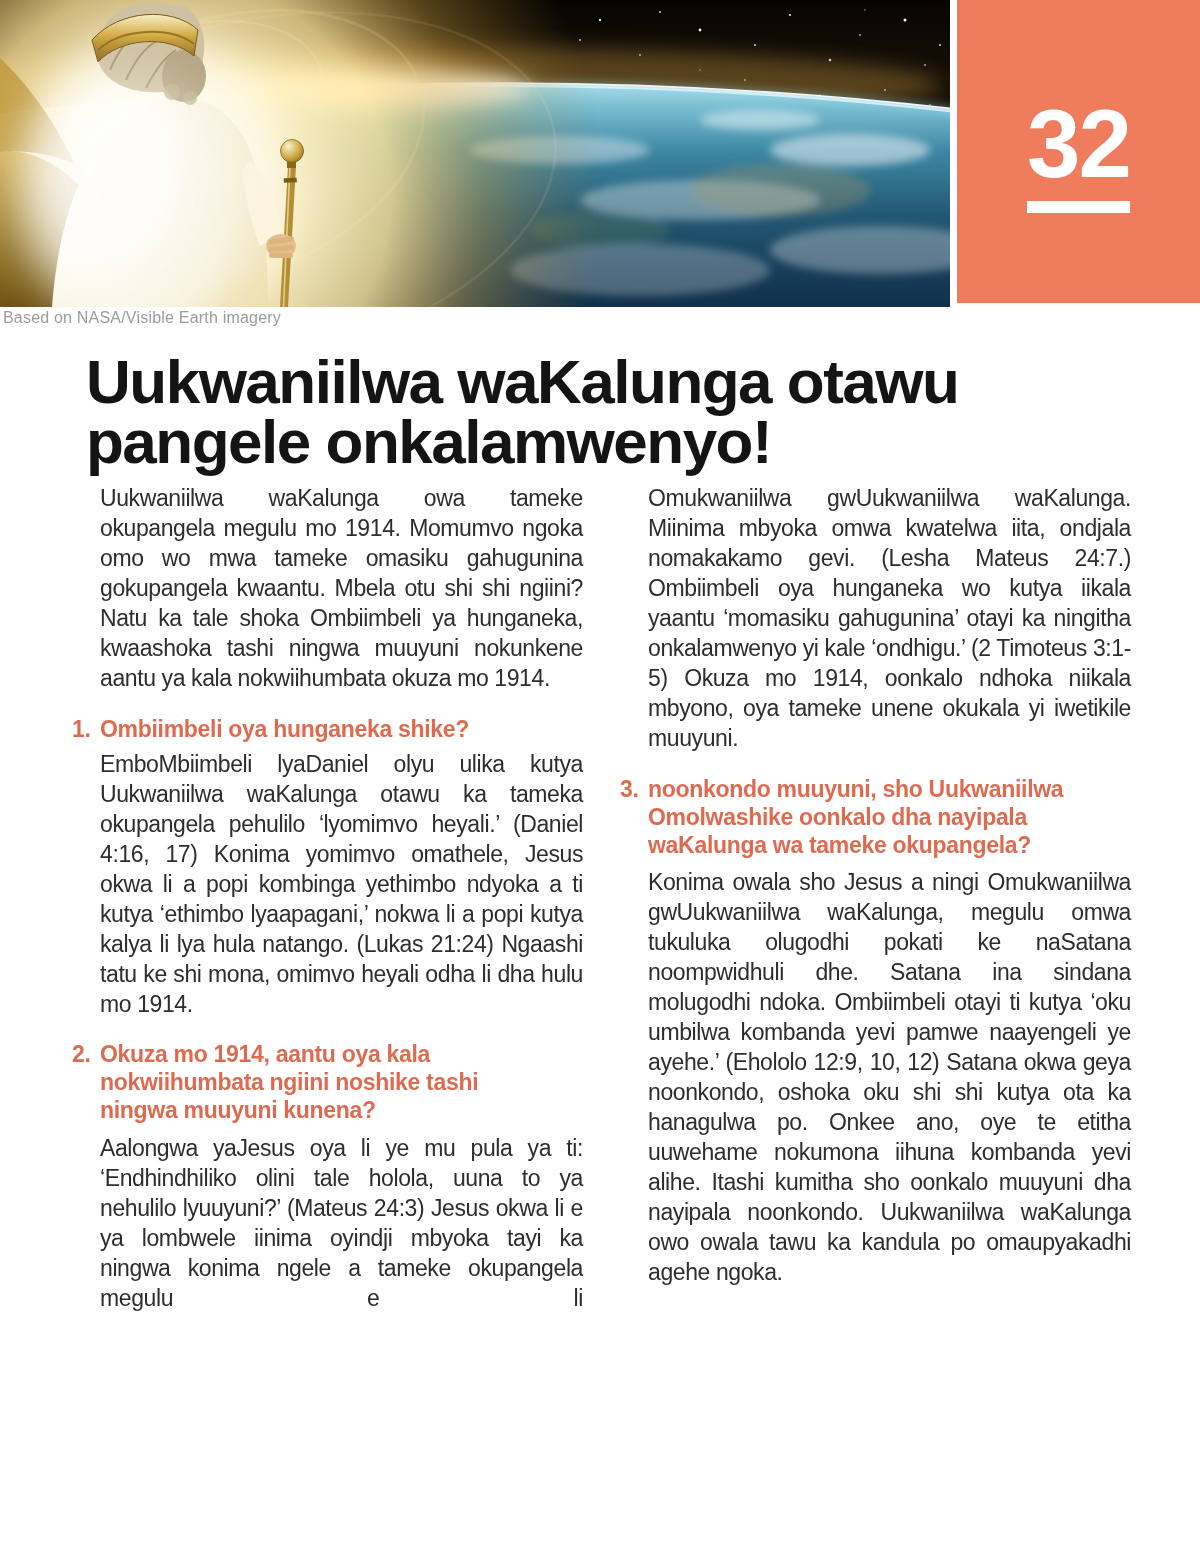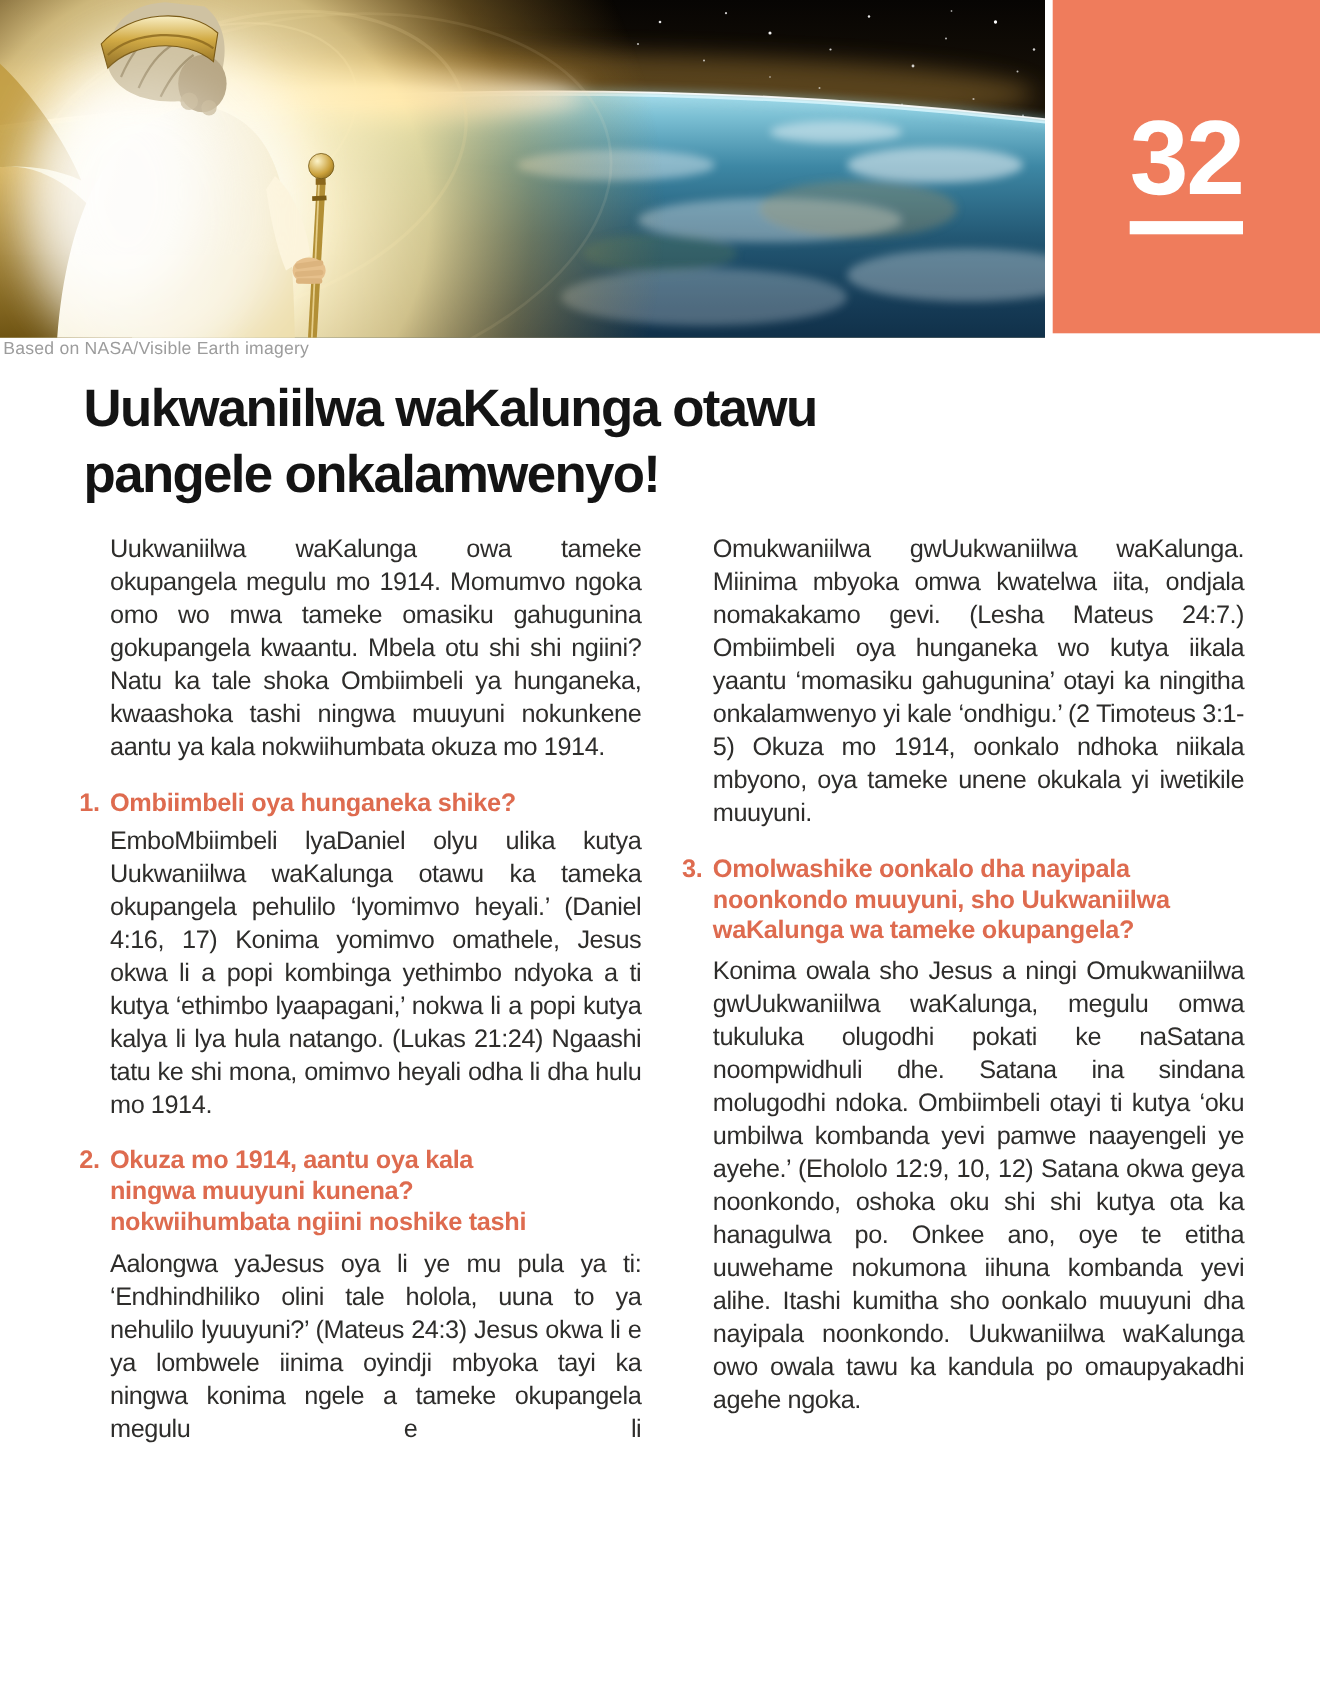--- a/index.html
+++ b/index.html
@@ -15,21 +15,21 @@
          background:var(--accent);display:flex;flex-direction:column;align-items:center;}
   .badge-num{margin-top:96px;font-size:96px;line-height:96px;font-weight:bold;color:#fff;
              letter-spacing:-2px;}
   .badge-bar{width:103px;height:12px;background:#fff;margin-top:9px;}
 
   
   .credit{position:absolute;left:3px;top:309px;font-size:16px;color:var(--credit-text);
           letter-spacing:0.2px;}
 
   
-  .title{position:absolute;left:72px;top:338px;margin:4px;font-size:48px;line-height:60px;
+  .title{position:absolute;left:72px;top:338px;margin:14px;font-size:62px;line-height:60px;
          font-weight:bold;color:var(--title-text);letter-spacing:-1.5px;}
 
   
   .col{position:absolute;top:483px;width:511px;height:840px;color:var(--body-text);}
   .col-left{left:72px;}
   .col-right{left:620px;}
 
   .para{position:absolute;left:0;right:0;margin:0;padding-left:28px;
         font-size:23px;line-height:30px;letter-spacing:-0.4px;
         text-align:justify;color:var(--body-text);}
@@ -199,34 +199,34 @@
       <div>
           <div>Ombiimbeli oya hunganeka shike?</div>
         </div>
     </div>
     <p class="para" style="top:266px;"><span>EmboMbiimbeli lyaDaniel olyu ulika kutya Uukwaniilwa waKalunga otawu ka tameka okupangela pehulilo </span><b>‘lyomimvo heyali.’</b><span> (Daniel 4:16, 17) Konima yomimvo omathele, Jesus okwa li a popi kombinga yethimbo ndyoka a ti kutya </span><b>‘ethimbo lyaapagani,’</b><span> nokwa li a popi kutya kalya li lya hula natango. (Lukas 21:24) Ngaashi tatu ke shi mona, omimvo heyali odha li dha hulu mo 1914.</span></p>
 
     <div class="qhead" style="top:557px;">
       <span class="qnum">2.</span>
       <div>
           <div>Okuza mo 1914, aantu oya kala</div>
+          <div>nokwiihumbata ngiini noshike tashi</div>
           <div>ningwa muuyuni kunena?</div>
-          <div>nokwiihumbata ngiini noshike tashi</div>
         </div>
     </div>
     <p class="para cont-last" style="top:650px;"><span>Aalongwa yaJesus oya li ye mu pula ya ti: ‘Endhindhiliko olini tale holola, uuna to ya nehulilo lyuuyuni?’ (Mateus 24:3) Jesus okwa li e ya lombwele iinima oyindji mbyoka tayi ka ningwa konima ngele a tameke okupangela megulu e li</span></p>
   </div>
 
   <div class="col col-right">
     <p class="para" style="top:0;"><span>Omukwaniilwa gwUukwaniilwa waKalunga. Miinima mbyoka omwa kwatelwa iita, ondjala nomakakamo gevi. (Lesha Mateus 24:7.) Ombiimbeli oya hunganeka wo kutya iikala yaantu </span><b>‘momasiku gahugunina’</b><span> otayi ka ningitha onkalamwenyo yi kale </span><b>‘ondhigu.’</b><span> (2 Timoteus 3:1-5) Okuza mo 1914, oonkalo ndhoka niikala mbyono, oya tameke unene okukala yi iwetikile muuyuni.</span></p>
 
     <div class="qhead" style="top:292px;">
       <span class="qnum">3.</span>
       <div>
+          <div>noonkondo muuyuni, sho Uukwaniilwa</div>
           <div>Omolwashike oonkalo dha nayipala</div>
-          <div>noonkondo muuyuni, sho Uukwaniilwa</div>
           <div>waKalunga wa tameke okupangela?</div>
         </div>
     </div>
     <p class="para" style="top:384px;"><span>Konima owala sho Jesus a ningi Omukwaniilwa gwUukwaniilwa waKalunga, megulu omwa tukuluka olugodhi pokati ke naSatana noompwidhuli dhe. Satana ina sindana molugodhi ndoka. Ombiimbeli otayi ti kutya </span><b>‘oku umbilwa kombanda yevi pamwe naayengeli ye ayehe.’</b><span> (Ehololo 12:9, 10, 12) Satana okwa geya noonkondo, oshoka oku shi shi kutya ota ka hanagulwa po. Onkee ano, oye te etitha uuwehame nokumona iihuna kombanda yevi alihe. Itashi kumitha sho oonkalo muuyuni dha nayipala noonkondo. Uukwaniilwa waKalunga owo owala tawu ka kandula po omaupyakadhi agehe ngoka.</span></p>
   </div>
 
 </div>
 
 </body></html>

